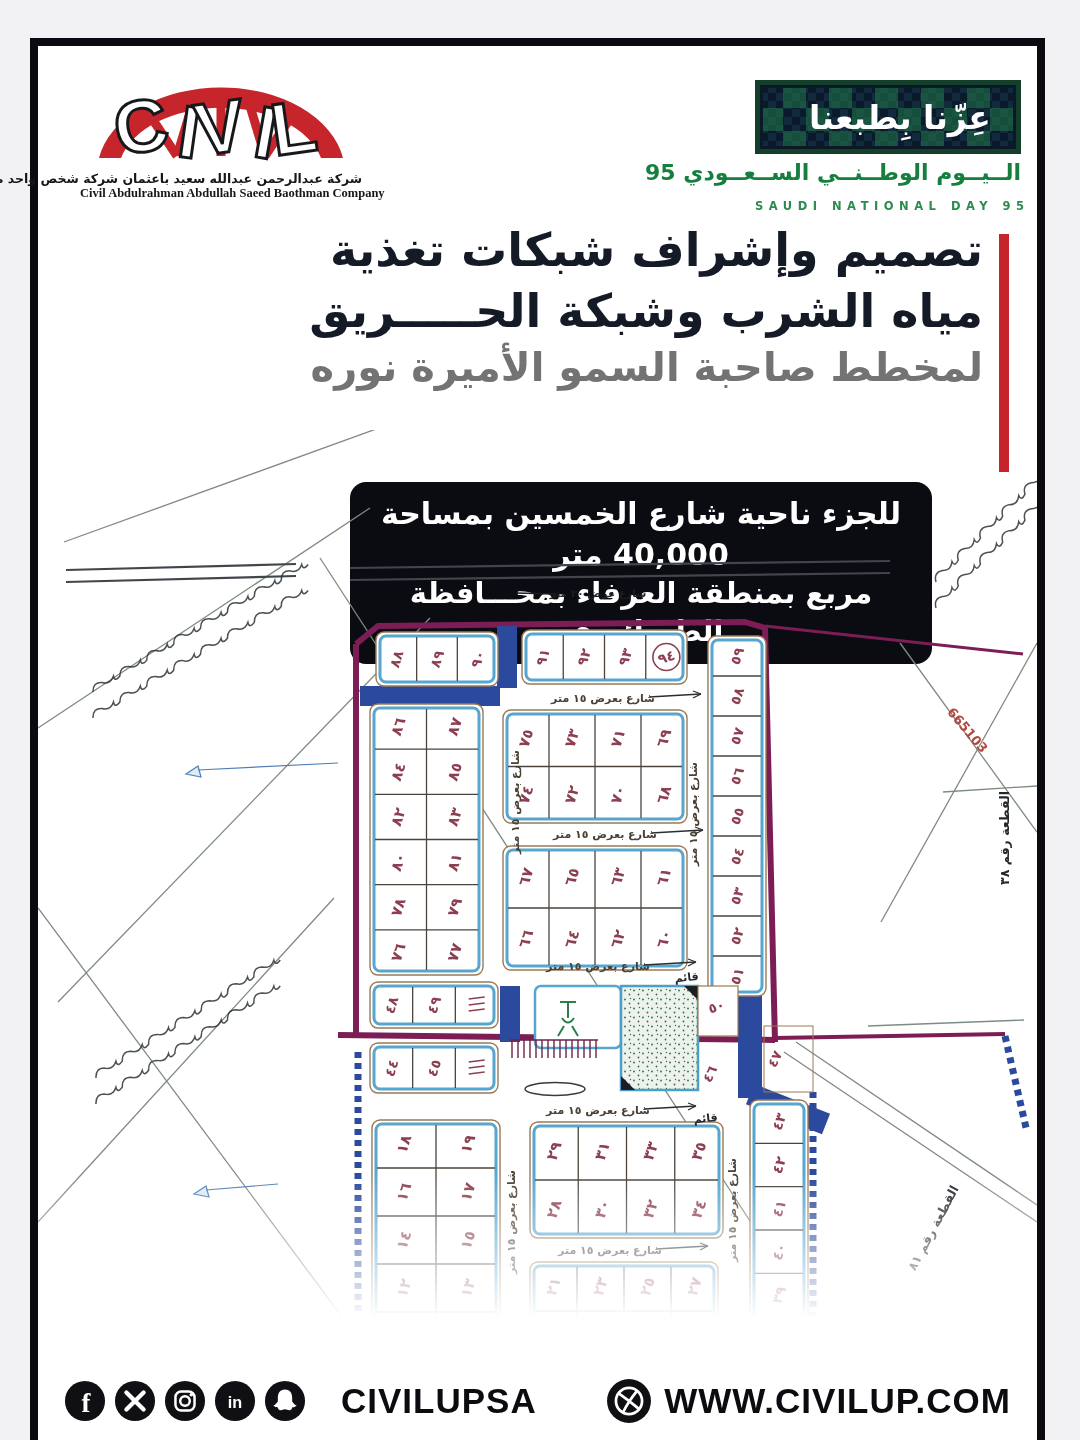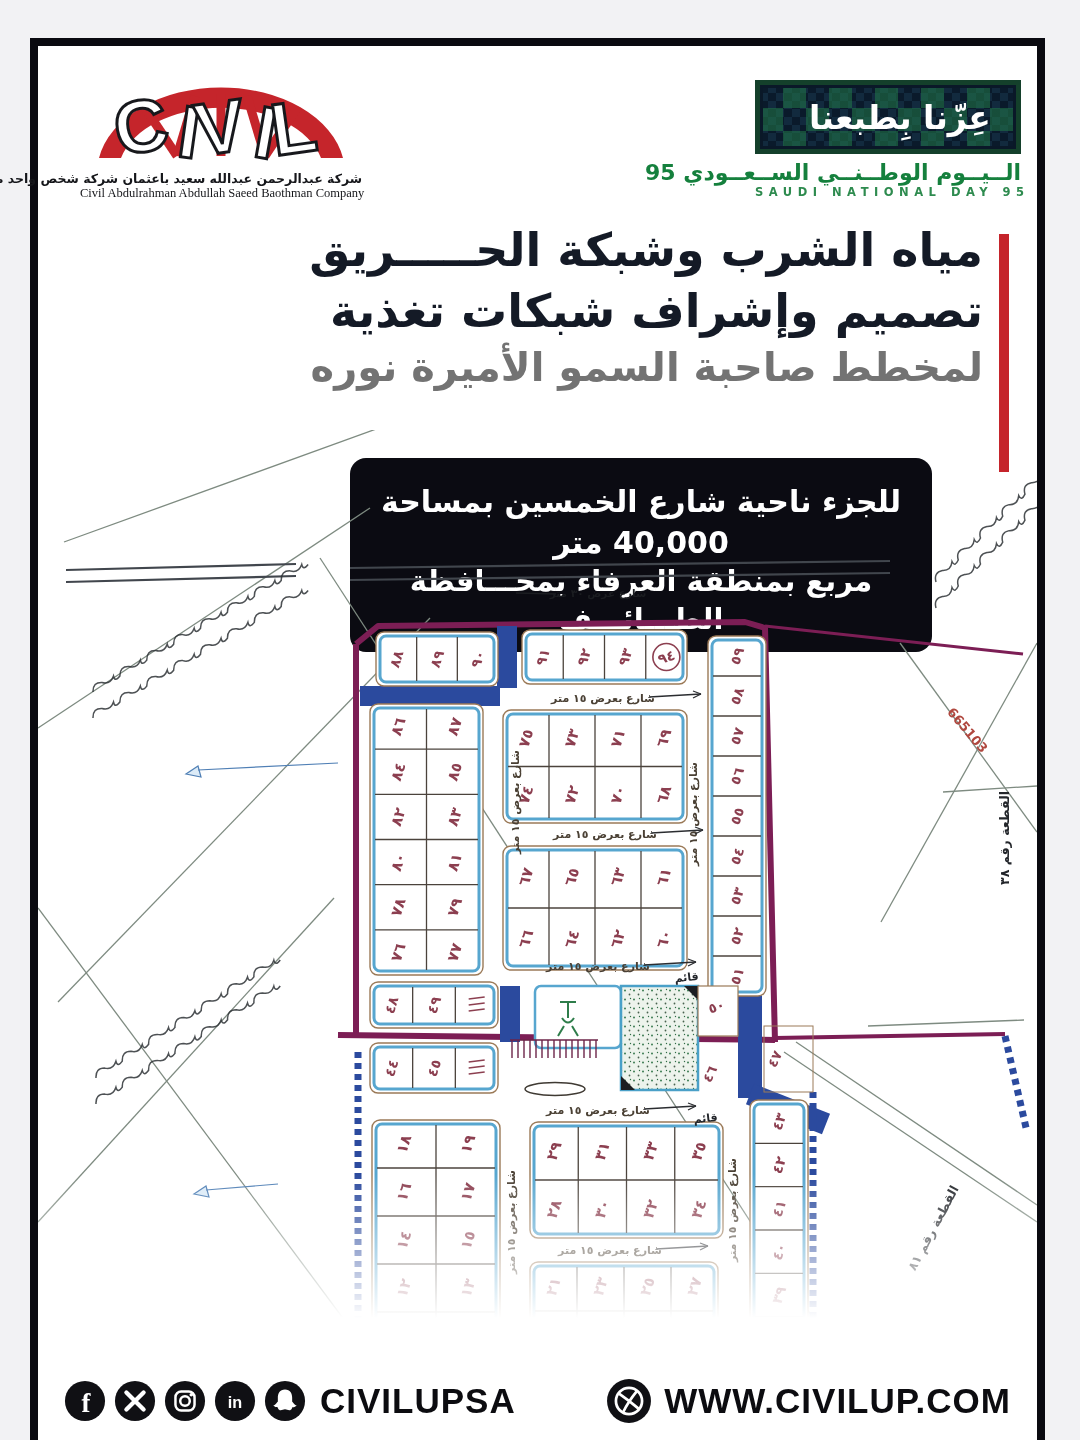--- a/index.html
+++ b/index.html
@@ -3,54 +3,54 @@
 <meta charset="utf-8">
 <style>
   html,body{margin:0;padding:0;width:1080px;height:1440px;overflow:hidden;background:#f2f2f4;
     font-family:"DejaVu Sans",sans-serif;}
   .canvas{position:relative;width:1080px;height:1440px;}
   .frame{position:absolute;left:30px;top:38px;width:999px;height:1420px;border:8px solid #0a0a10;background:#ffffff;}
   
   .logo{position:absolute;left:42px;top:28px;width:282px;text-align:center;}
   .logo svg{display:block;margin:0 auto;}
   .logo-ar{font-size:12.5px;font-weight:bold;color:#15161a;margin-top:1px;white-space:nowrap;}
-  .logo-en{font-size:12.5px;font-weight:normal;color:#15161a;font-family:"Liberation Serif",serif;white-space:nowrap;}
+  .logo-en{font-size:12.5px;font-weight:bold;color:#15161a;font-family:"Liberation Serif",serif;white-space:nowrap;}
   
   .nd{position:absolute;right:16px;top:34px;width:266px;text-align:center;}
   .nd-box{height:64px;border:5px solid #14402b;box-shadow:inset 0 0 0 3px #0a1828;
     display:flex;align-items:center;justify-content:center;
     background:
       repeating-conic-gradient(rgba(33,120,72,.55) 0% 25%, transparent 0% 50%) 0 0/46px 46px,
       repeating-conic-gradient(#122a3e 0% 25%, #0a1a2b 0% 50%) 0 0/16px 16px;
     background-color:#0a1a2b;}
   .nd-slogan{font-size:33px;font-weight:bold;color:#ffffff;line-height:1;margin-left:24px;}
   .nd-ar{margin-top:6px;color:#15803d;font-size:22px;font-weight:bold;white-space:nowrap;}
-  .nd-en{color:#2e8b4f;font-size:11.5px;font-weight:bold;letter-spacing:5.5px;margin-top:0;white-space:nowrap;}
+  .nd-en{color:#2e8b4f;font-size:11.5px;font-weight:bold;letter-spacing:5.5px;margin-top:14px;white-space:nowrap;}
   
   .headline{position:absolute;top:174px;right:54px;text-align:right;}
   .h-dark{font-size:46px;font-weight:bold;color:#141a26;line-height:1.32;white-space:nowrap;}
   .h-red{font-size:40px;font-weight:bold;color:#737373;line-height:1.3;white-space:nowrap;}
   .red-bar{position:absolute;top:188px;right:28px;width:10px;height:238px;background:#c5242b;}
   
-  .badge{position:absolute;left:312px;top:412px;width:566px;background:#0b0b12;border-radius:16px;
-    color:#fff;text-align:center;padding:24px 8px 14px;}
+  .badge{position:absolute;left:312px;top:436px;width:566px;background:#0b0b12;border-radius:16px;
+    color:#fff;text-align:center;padding:12px 8px 14px;}
   .b1{font-size:30px;font-weight:bold;line-height:1.35;}
   .b2{font-size:29px;font-weight:bold;line-height:1.3;}
   
   #map-svg{position:absolute;left:0;top:384px;width:999px;height:926px;}
   #map-svg text{font-family:"DejaVu Sans",sans-serif;}
   .map-fade{position:absolute;left:0;top:1128px;width:999px;height:200px;
     background:linear-gradient(180deg,rgba(255,255,255,0),#ffffff 72%);}
   
   .footer{position:absolute;left:0;top:1318px;width:999px;height:74px;display:flex;
     align-items:center;justify-content:space-between;padding:0 26px;box-sizing:border-box;}
   .f-left,.f-right{display:flex;align-items:center;gap:8px;}
   .sic{display:block;}
   .handle,.site{font-family:"Liberation Sans",sans-serif;font-weight:900;font-size:35px;
-    letter-spacing:1px;color:#0c0c10;margin-left:6px;white-space:nowrap;}
+    letter-spacing:1px;color:#0c0c10;margin-left:27px;white-space:nowrap;}
   .site{margin-left:4px;}
 </style>
 </head>
 <body>
 
 <div class="canvas">
   <div class="frame">
 
     <div class="logo">
       <svg width="272" height="96" viewBox="0 0 272 96">
@@ -70,22 +70,22 @@
 
     <div class="nd">
       <div class="nd-box">
         <div class="nd-slogan" dir="rtl">عِزّنا بِطبعنا</div>
       </div>
       <div class="nd-ar" dir="rtl">الــيــوم الوطــنــي الســعــودي 95</div>
       <div class="nd-en">SAUDI NATIONAL DAY 95</div>
     </div>
 
     <div class="headline" dir="rtl">
+      <div class="h-dark">تصميم وإشراف شبكات تغذية</div>
       <div class="h-dark">مياه الشرب وشبكة الحـــــريق</div>
-      <div class="h-dark">تصميم وإشراف شبكات تغذية</div>
       <div class="h-red">لمخطط صاحبة السمو الأميرة نوره</div>
     </div>
     <div class="red-bar"></div>
 
     <div class="badge" dir="rtl">
       <div class="b1">للجزء ناحية شارع الخمسين بمساحة 40,000 متر</div>
       <div class="b2">مربع بمنطقة العرفاء بمحـــافظة الطـــائـــف</div>
     </div>
 
     <svg id="map-svg" viewBox="0 0 999 926">

